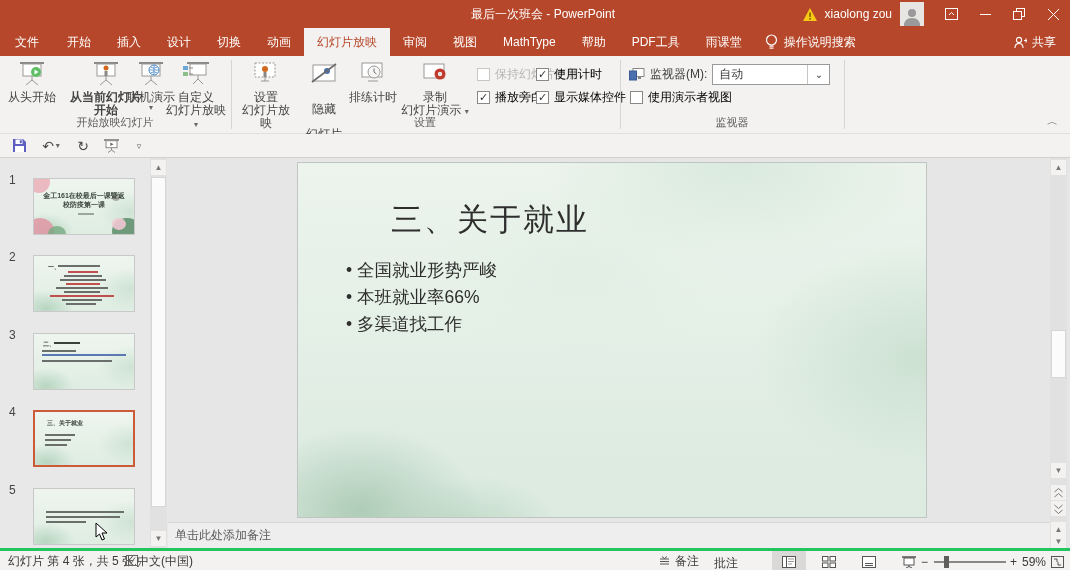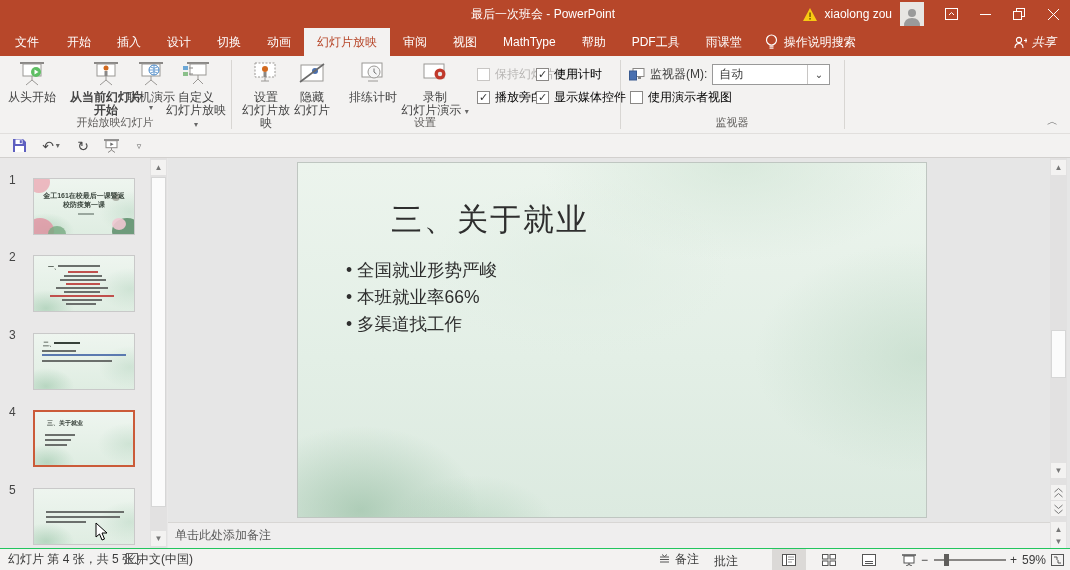--- a/index.html
+++ b/index.html
@@ -17,21 +17,21 @@
   .winbtn { width:34px; height:28px; display:flex; align-items:center; justify-content:center; color:#fff; font-size:12px; }
   .winbtn svg { display:block; }
 
   
   .tabrow { position:absolute; left:0; top:28px; width:1070px; height:28px; background:#B7472A; display:flex; align-items:stretch; }
   .tab { padding:0 13px; display:flex; align-items:center; color:#fff; font-size:12px; white-space:nowrap; }
   .tab.file { padding:0 15px; }
   .tab.selected { background:#F3F2F1; color:#B7472A; }
   .tellme { display:flex; align-items:center; color:#fff; gap:6px; padding:0 10px; }
   .bulb { width:13px; height:16px; }
-  .tab-share { position:absolute; right:14px; top:0; height:28px; display:flex; align-items:center; gap:5px; color:#fff;font-style:italic; }
+  .tab-share { position:absolute; right:14px; top:0; height:28px; display:flex; align-items:center; gap:5px; color:#fff; }
 
   
   .ribbon { position:absolute; left:0; top:56px; width:1070px; height:78px; background:#F3F2F1; border-bottom:1px solid #E1DFDD; }
   .rgroup { position:absolute; top:0; height:77px; }
   .rgroup-label { position:absolute; bottom:3px; left:0; right:0; text-align:center; color:#605E5C; font-size:11px; }
   .rsep { position:absolute; top:4px; bottom:4px; width:1px; background:#D8D6D3; }
   .bigbtn { position:absolute; top:3px; display:flex; flex-direction:column; align-items:center; color:#444; text-align:center; line-height:13px; font-size:12px; }
   .bigbtn .ic { width:30px; height:30px; margin-bottom:2px; }
   .bigbtn .arrow { font-size:8px; color:#666; line-height:8px; }
   .cbrow { position:absolute; display:flex; align-items:center; gap:5px; font-size:12px; color:#000000; white-space:nowrap; }
@@ -84,21 +84,21 @@
   .slide-bullets { position:absolute; left:48px; top:94px; font-size:17.5px; color:#2e2e2e; line-height:27px; }
   .slide-bullets div::before { content:"• "; }
 
   
   .notesbar { position:absolute; left:168px; top:364px; width:882px; height:26px; background:#EFEEEE; border-top:1px solid #D8D6D4; display:flex; align-items:center; padding-left:7px; color:#5a5a5a; }
 
   
   .vscroll { position:absolute; left:1050px; top:0; width:17px; height:390px; background:#E2E1E1; }
 
   
-  .statusbar { position:absolute; left:0; top:548px; width:1070px; height:22px; background:#F3F2F1; border-top:1px solid #22c55e; font-size:12px; color:#3b3b3b; }
+  .statusbar { position:absolute; left:0; top:548px; width:1070px; height:22px; background:#F3F2F1; border-top:3px solid #22c55e; font-size:12px; color:#3b3b3b; }
   .sb-item { position:absolute; top:0; height:21px; display:flex; align-items:center; gap:4px; }
   .viewbtn { position:absolute; top:0; width:34px; height:21px; display:flex; align-items:center; justify-content:center; }
   .viewbtn.active { background:#DBD9D7; }
   .zoomtrack { position:absolute; top:10px; height:2px; background:#8A8886; }
   .zoomthumb { position:absolute; top:5px; width:5px; height:12px; background:#605E5C; }
   .cursor { position:absolute; left:95px; top:522px; width:14px; height:20px; z-index:50; }
 </style>
 </head>
 <body>
 
@@ -231,21 +231,21 @@
       <div class="bigbtn" style="left:6px; width:56px;">
         <svg class="ic" viewBox="0 0 30 30">
             <rect x="4" y="4" width="20" height="14" fill="#fff" stroke="#9a9895" stroke-dasharray="2 1.5"></rect>
             <circle cx="14" cy="10" r="3" fill="#D2691E"></circle>
             <rect x="12.5" y="13" width="3" height="5" fill="#8a8886"></rect>
             <path d="M10 22 h8 M14 18 v4" stroke="#9a9895"></path>
           </svg>
         <span>设置</span>
         <span>幻灯片放映</span>
       </div>
-      <div class="bigbtn" style="left:56px; width:48px;">
+      <div class="bigbtn" style="left:68px; width:48px;gap:12px;">
         <svg class="ic" viewBox="0 0 30 30">
             <rect x="4" y="6" width="22" height="16" fill="#fff" stroke="#9a9895"></rect>
             <circle cx="18" cy="12" r="3" fill="#4A70B0"></circle>
             <line x1="3" y1="23" x2="27" y2="5" stroke="#6a6a6a" stroke-width="1.6"></line>
           </svg>
         <span>隐藏</span>
         <span>幻灯片</span>
       </div>
       <div class="bigbtn" style="left:112px; width:58px;">
         <svg class="ic" viewBox="0 0 30 30">

